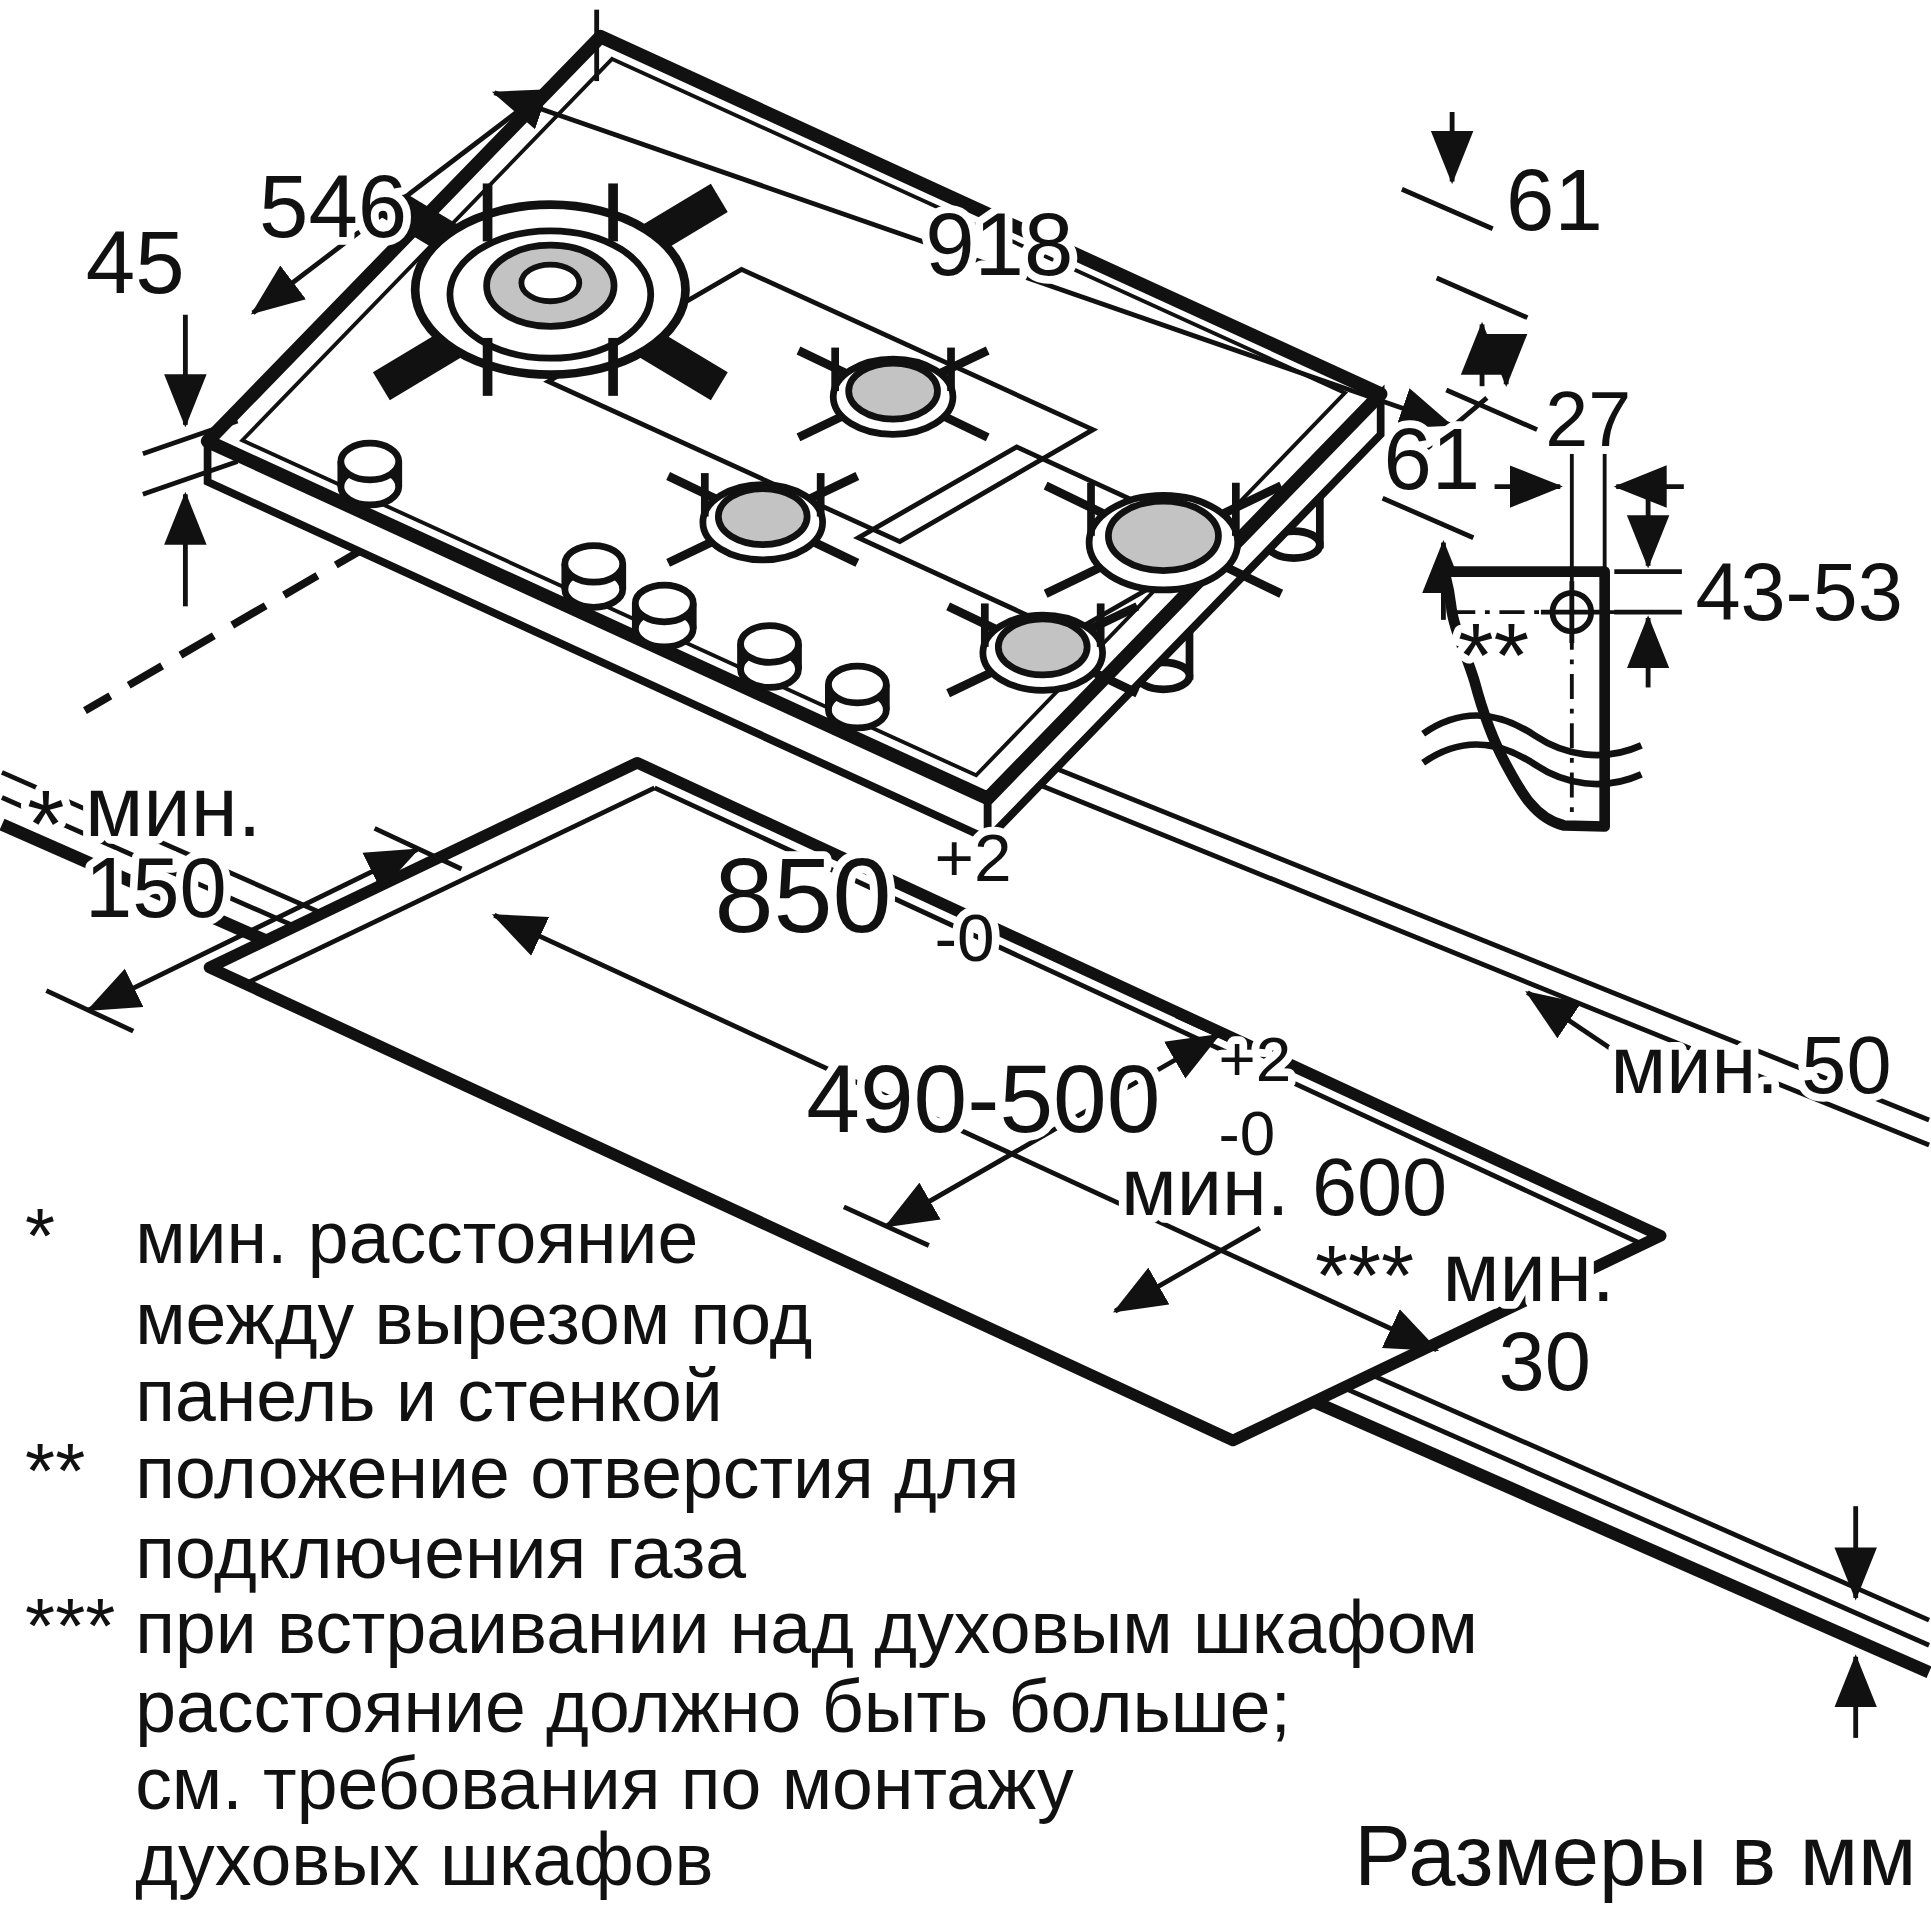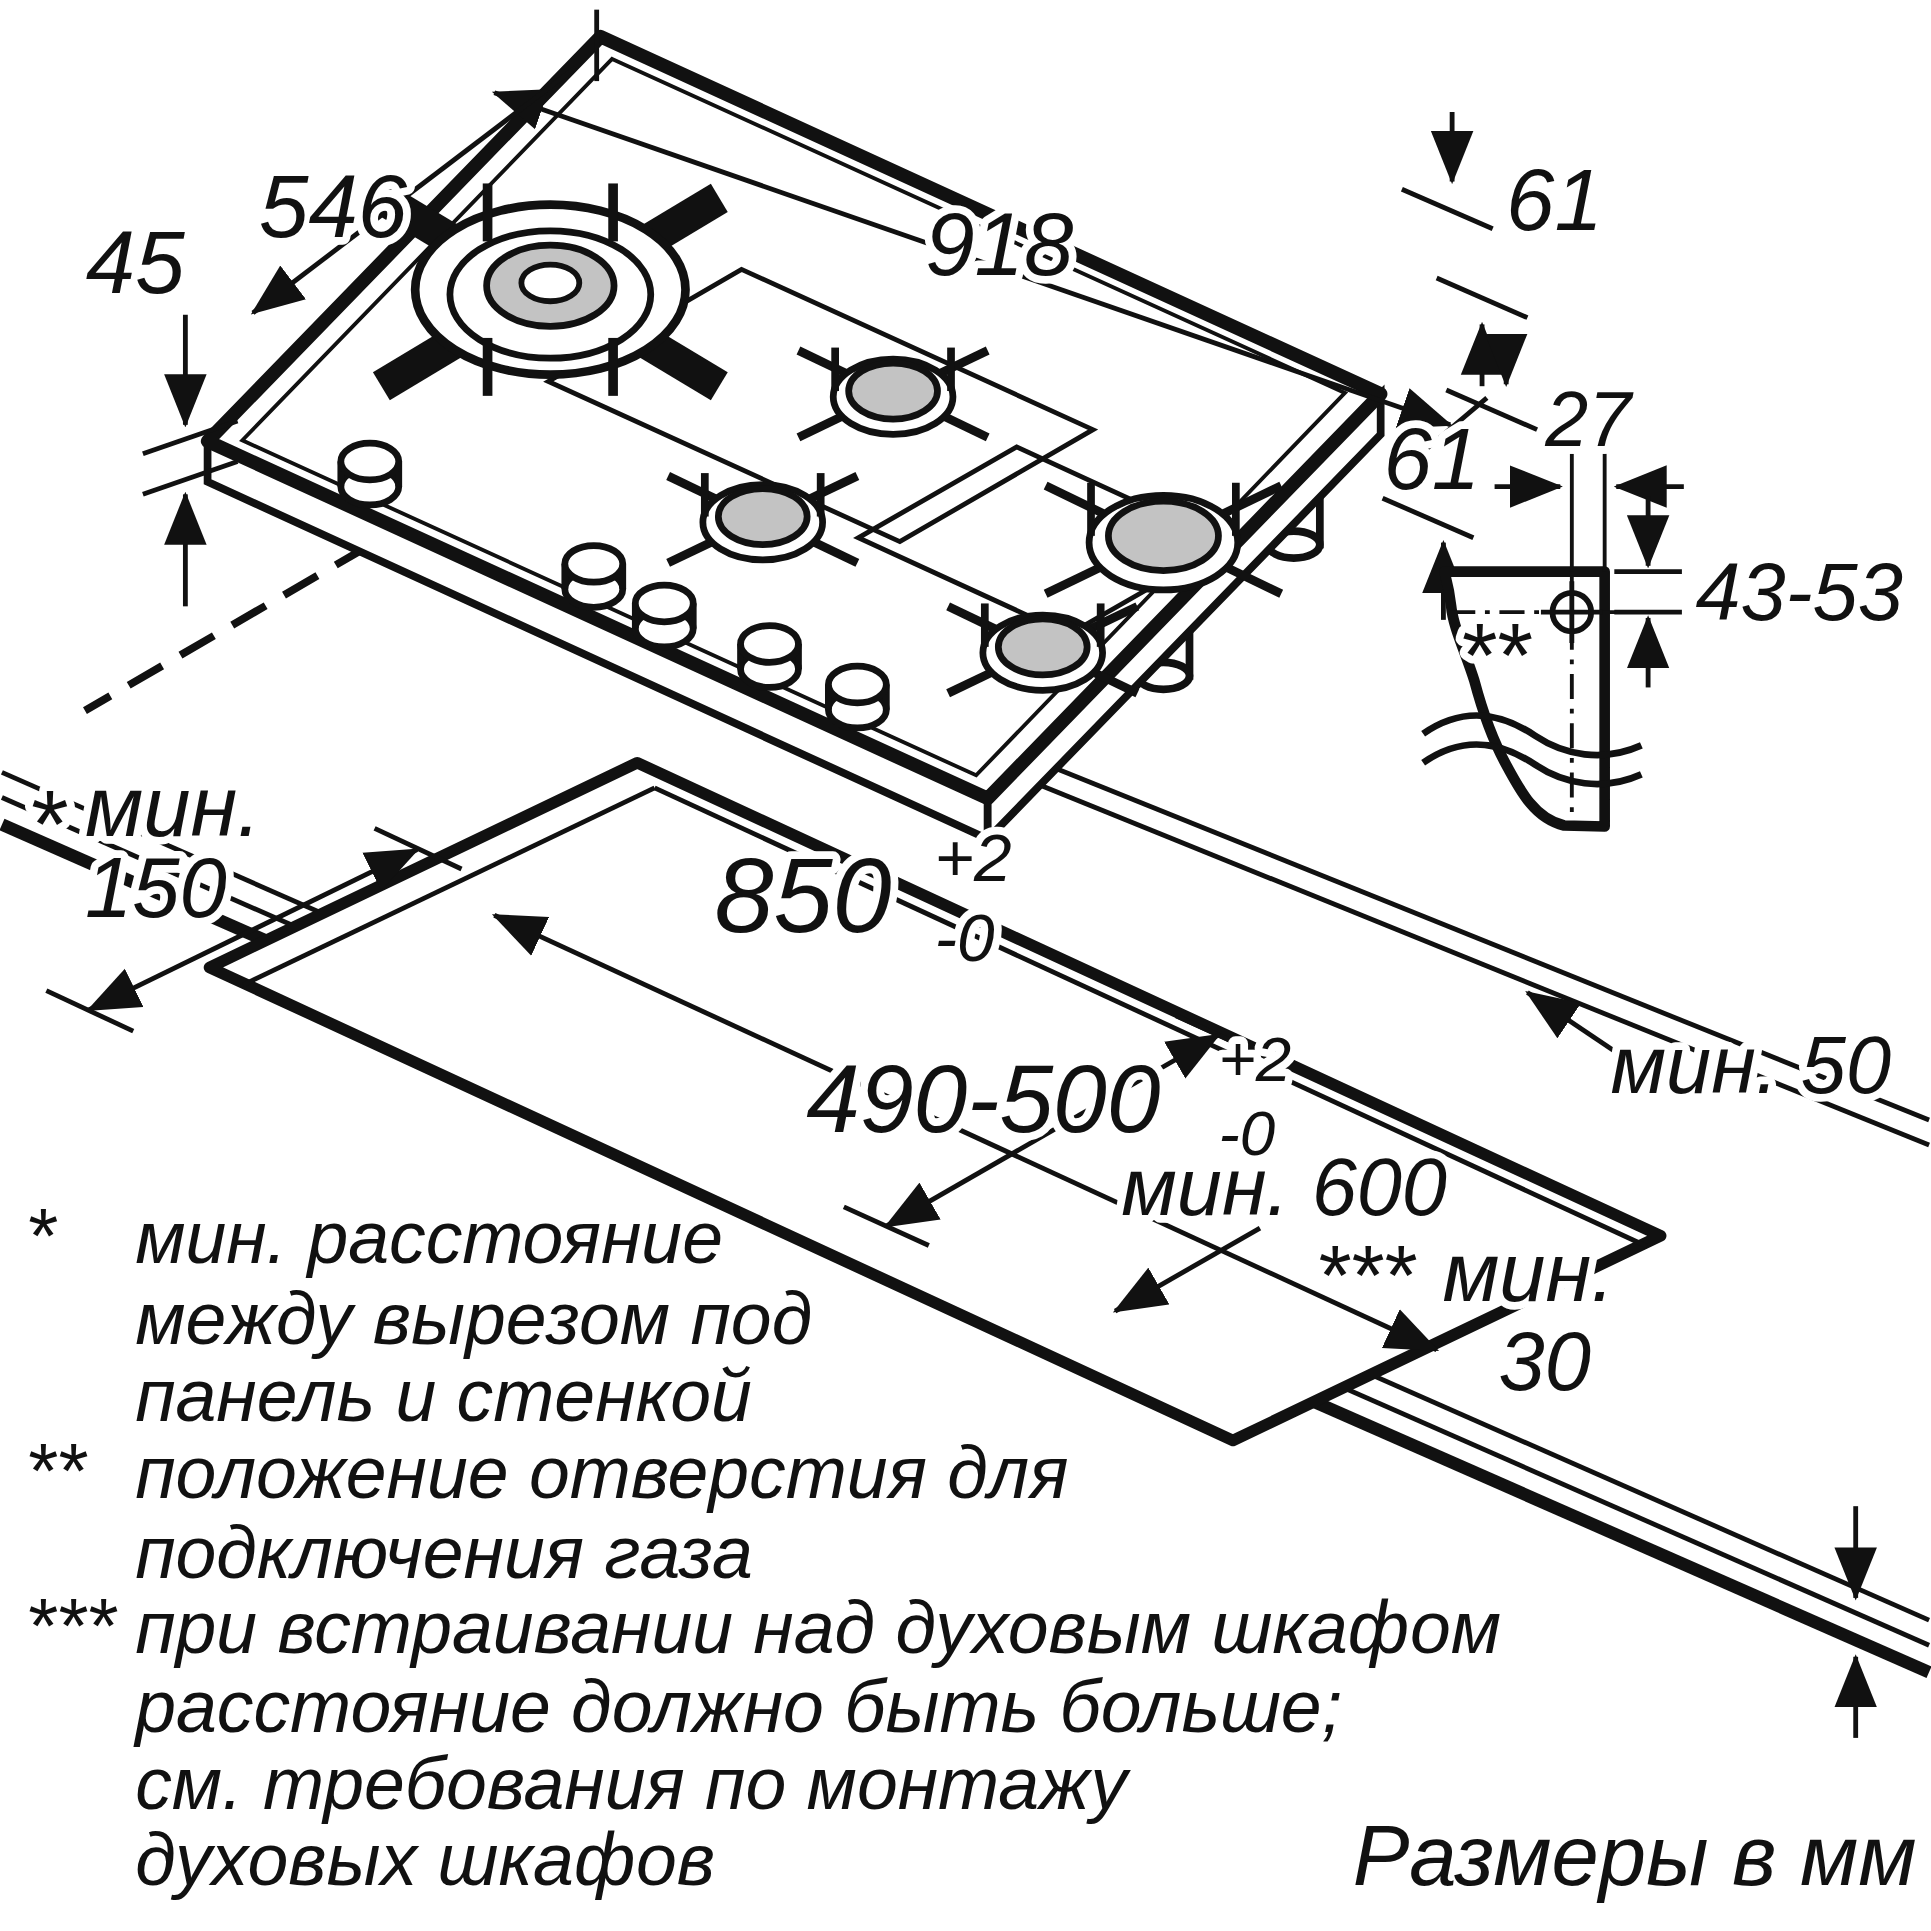--- a/index.html
+++ b/index.html
@@ -1,16 +1,16 @@
 <!DOCTYPE html>
 <html><head>
 <meta charset="utf-8">
 <style>
   html,body{margin:0;padding:0;background:#fff;}
-  .stage{width:1931px;height:1931px;position:relative;background:#fff;font-style:italic;}
+  .stage{width:1931px;height:1931px;position:relative;background:#fff;}
   svg{display:block;font-family:"Liberation Sans",sans-serif;}
   text{fill:#111;}
   .halo{paint-order:stroke;stroke:#fff;stroke-width:16px;stroke-linejoin:round;}
   .ln{stroke:#111;fill:none;}
 </style>
 </head>
 <body>
 
 <div class="stage">
 <svg width="1931" height="1931" viewBox="0 0 2000 2000">

